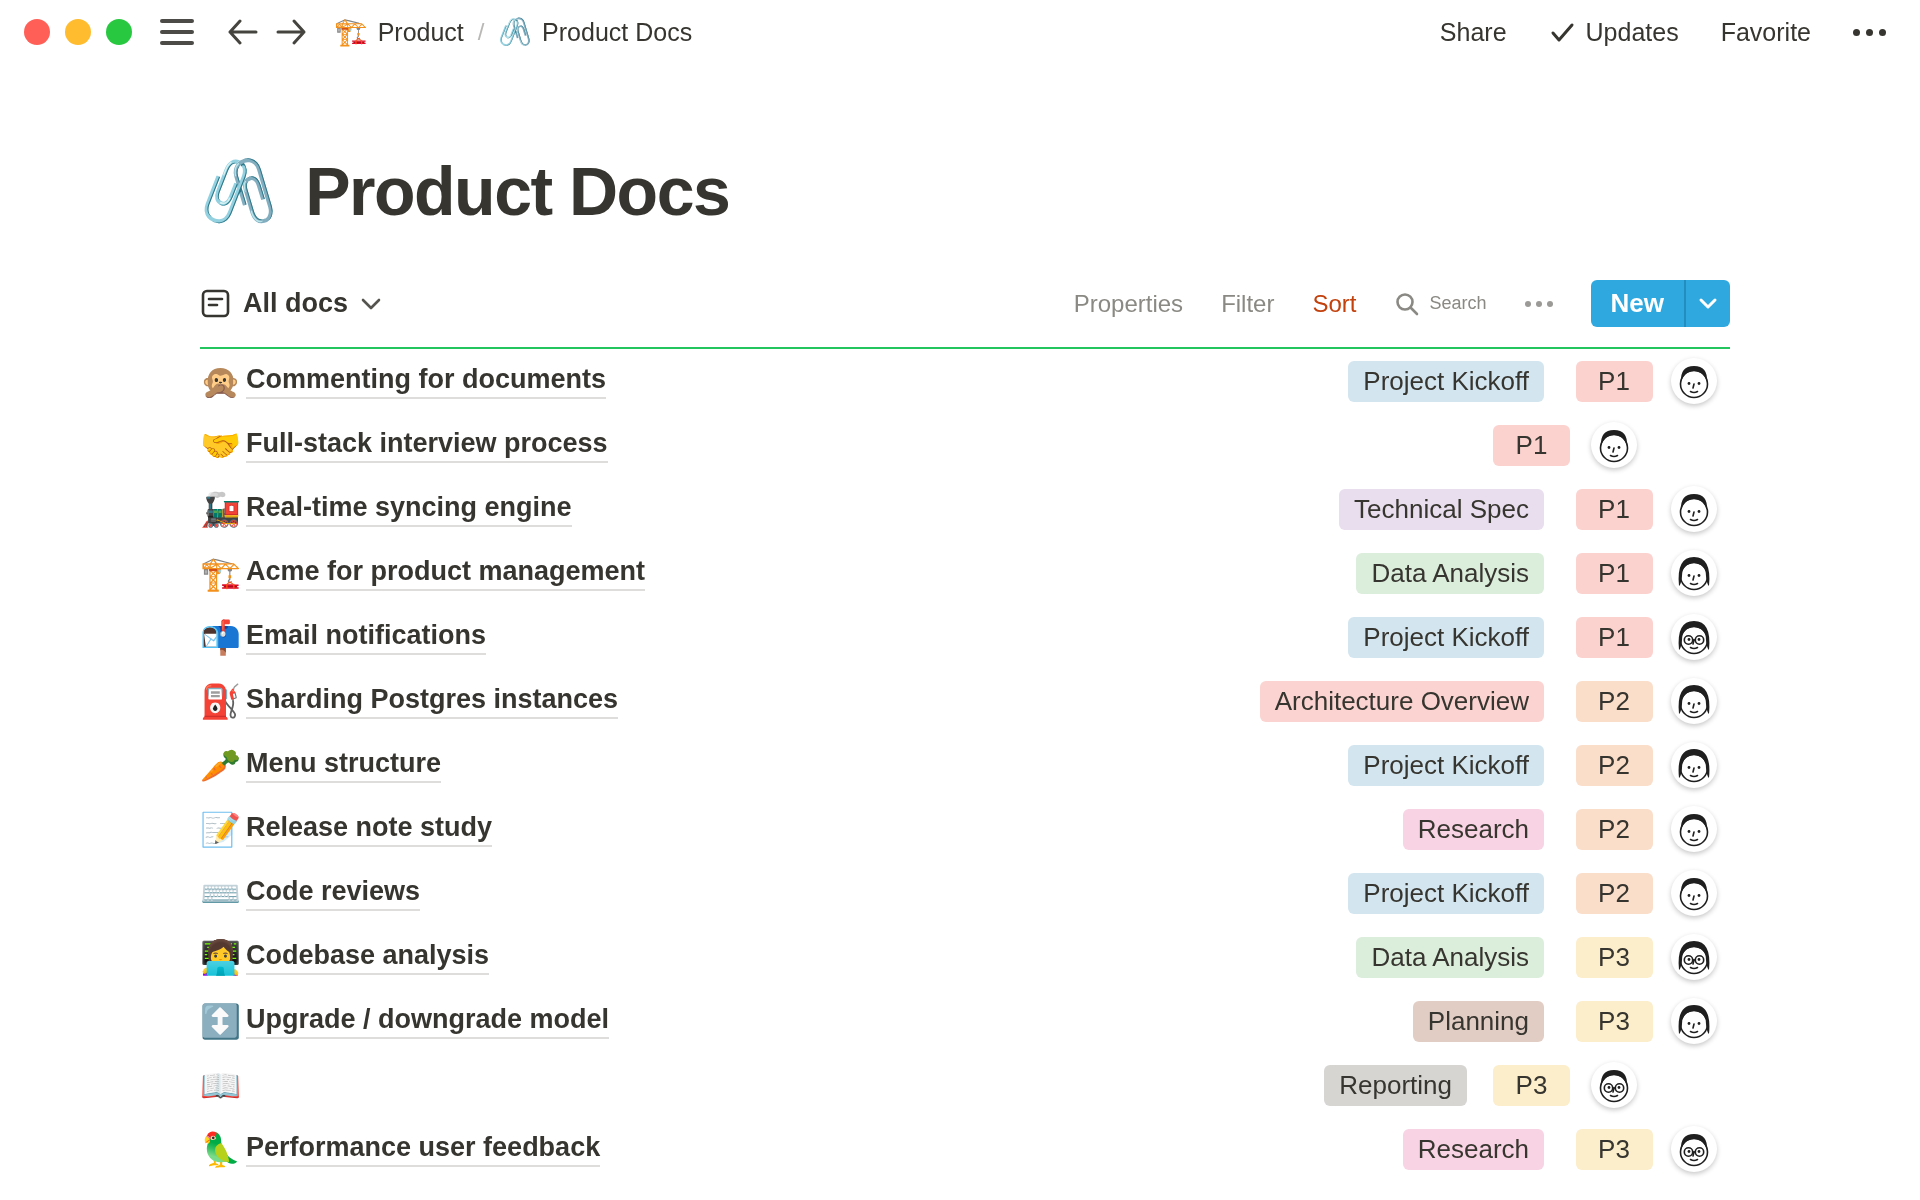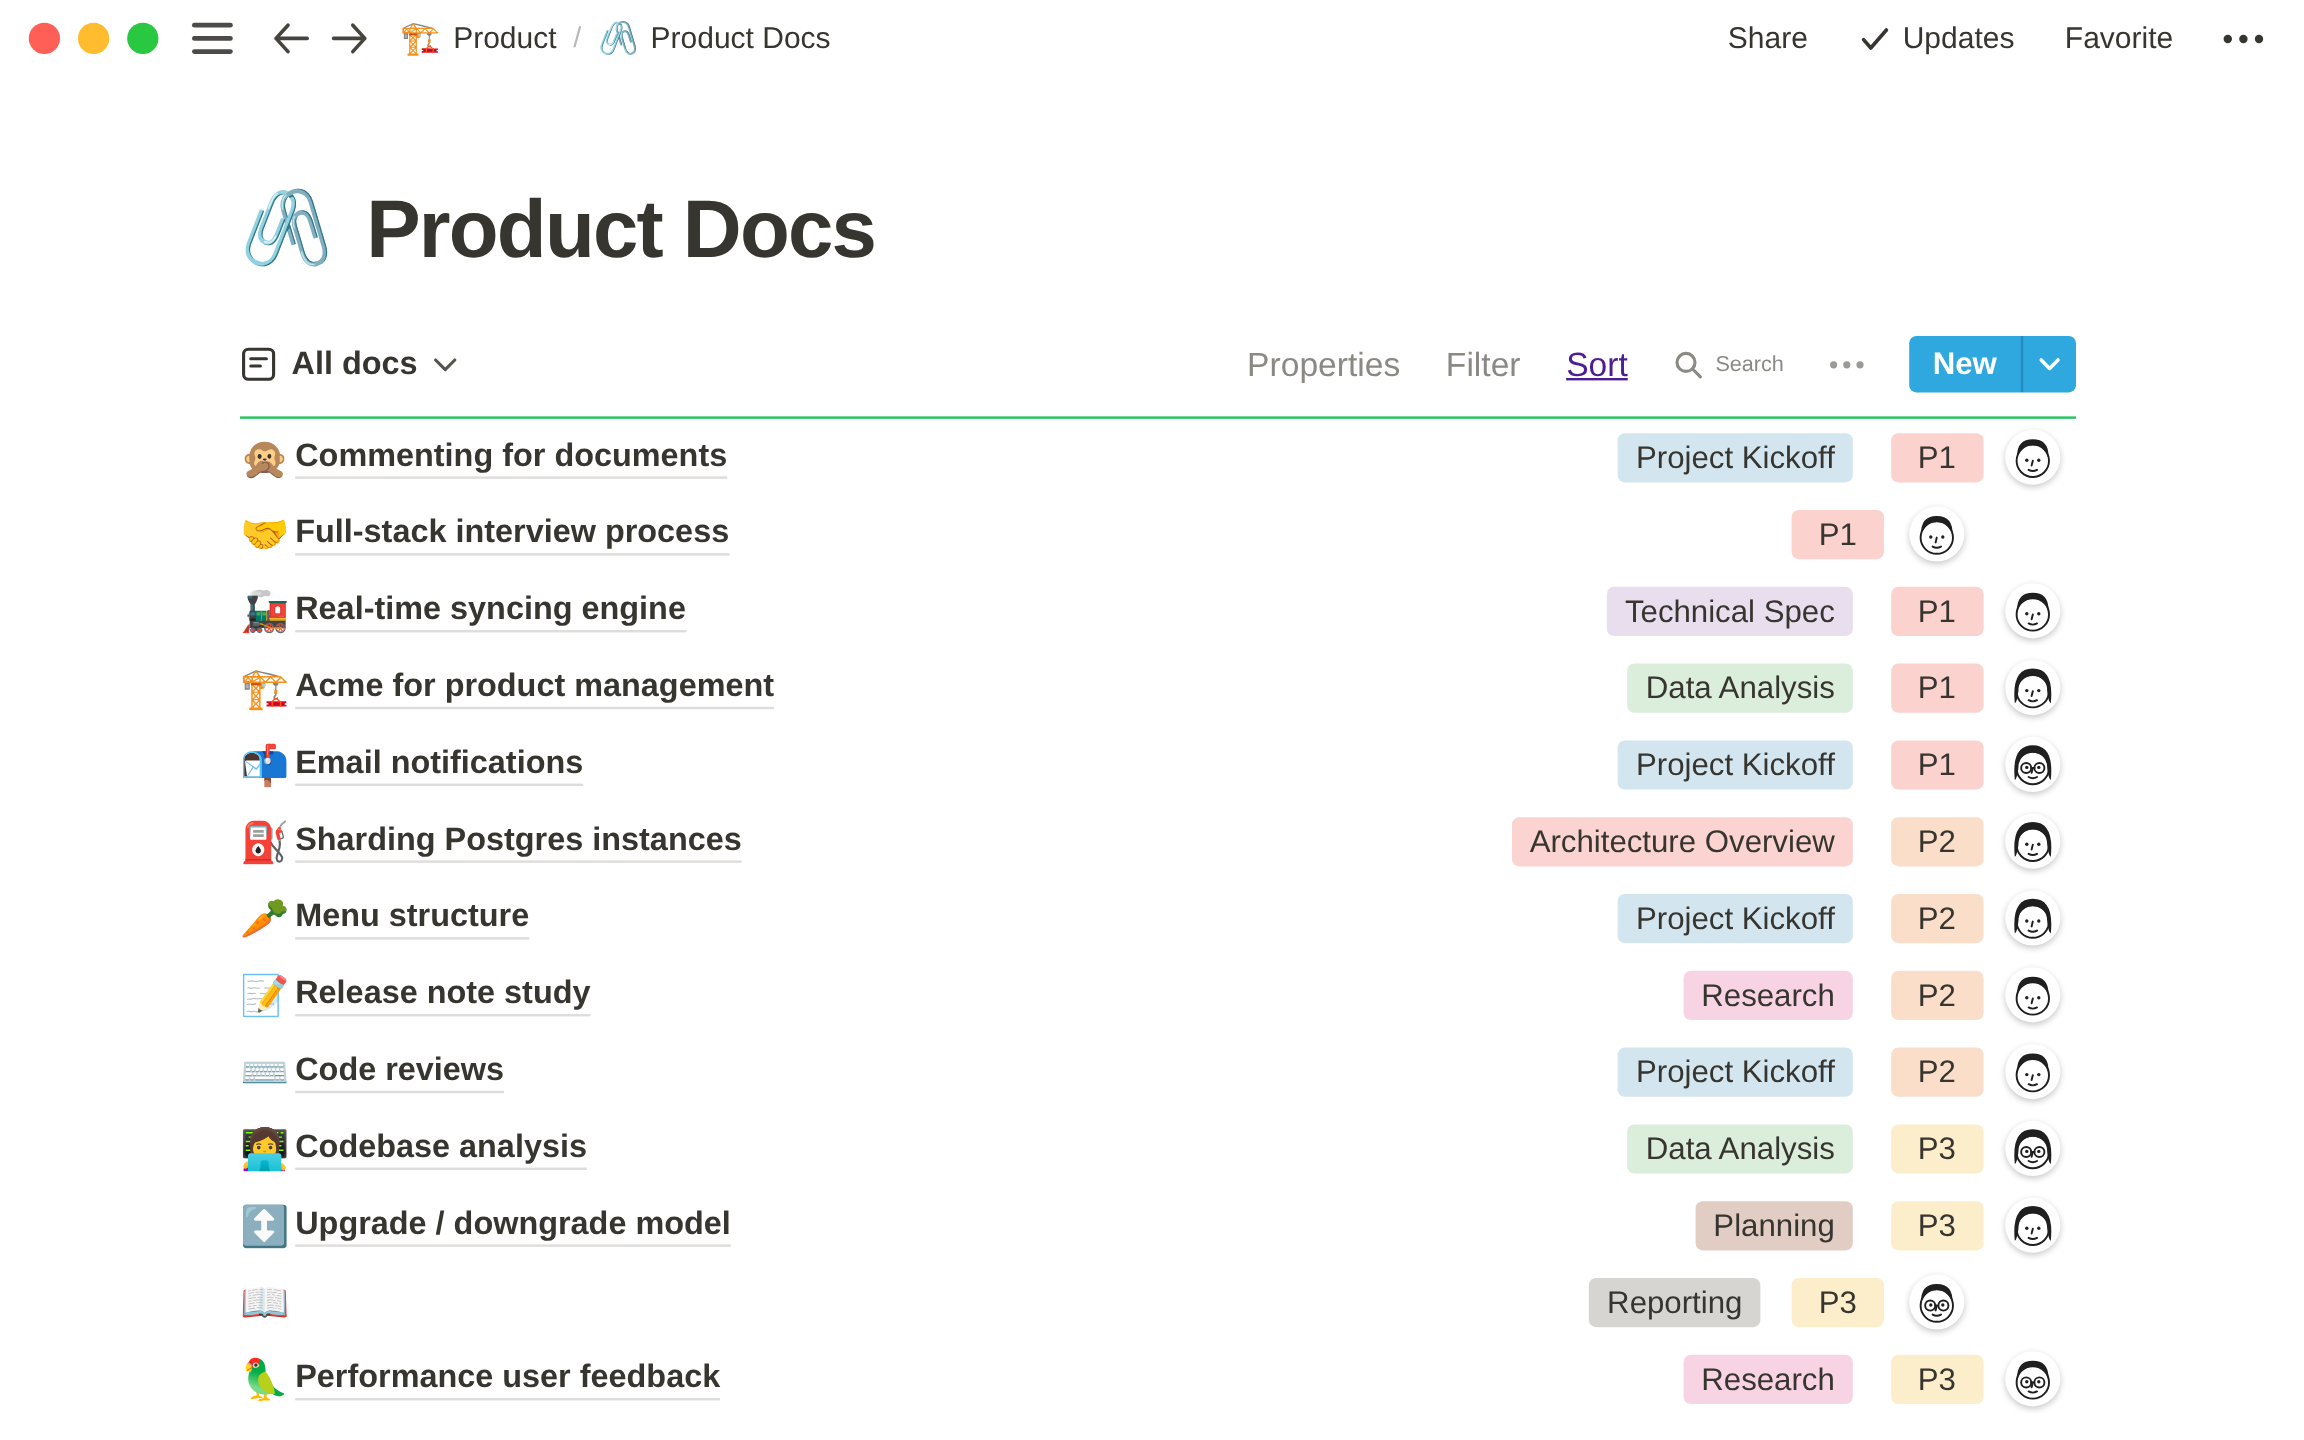--- a/index.html
+++ b/index.html
@@ -27,22 +27,22 @@
   .page-title { display:flex; align-items:center; gap:28px; }
   .page-title .emo { font-size:62px; line-height:1; }
   .page-title h1 { font-size:68px; font-weight:700; letter-spacing:-1.5px; color:#37352f; }
 
   
   .viewbar { margin-top:50px; display:flex; align-items:center; padding-bottom:20px;
     border-bottom:2px solid #22c55e; }
   .view-switch { display:flex; align-items:center; gap:12px; cursor:pointer; }
   .view-switch .label { font-size:27px; font-weight:700; }
   .viewbar-right { margin-left:auto; display:flex; align-items:center; gap:38px; }
-  .vb-item { font-size:28px; color:#8a8983; cursor:pointer; }
-  .vb-item.active { color:#4c1d95;text-decoration:underline; }
+  .vb-item { font-size:24px; color:#8a8983; cursor:pointer; }
+  .vb-item.active { color:#c2410c; }
   .vb-search { display:flex; align-items:center; gap:9px; color:#8a8983; font-size:18px; cursor:pointer; }
   .dots-gray { display:flex; gap:5px; cursor:pointer; }
   .dots-gray i { width:6px; height:6px; background:#9b9a97; border-radius:50%; display:block; }
   .new-btn { display:flex; align-items:stretch; background:#2ea8df; border-radius:6px; overflow:hidden; height:47px; cursor:pointer; }
   .new-btn .main { color:#fff; font-size:26px; font-weight:600; display:flex; align-items:center; padding:0 20px; }
   .new-btn .split { width:2px; background:rgba(0,60,90,0.25); }
   .new-btn .chev { width:44px; display:flex; align-items:center; justify-content:center; }
 
   
   .rows { }

